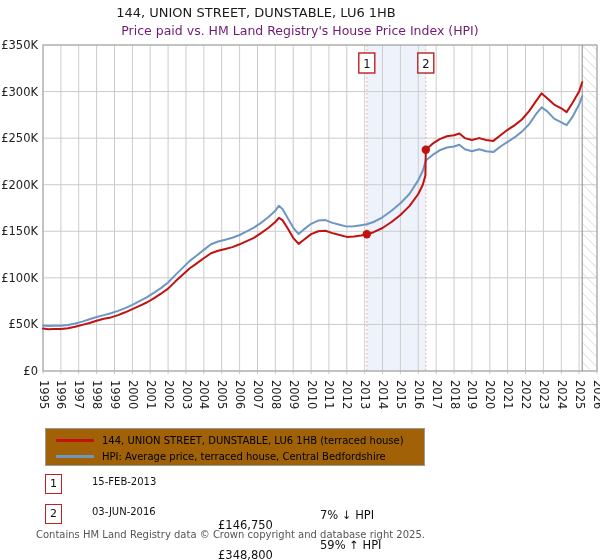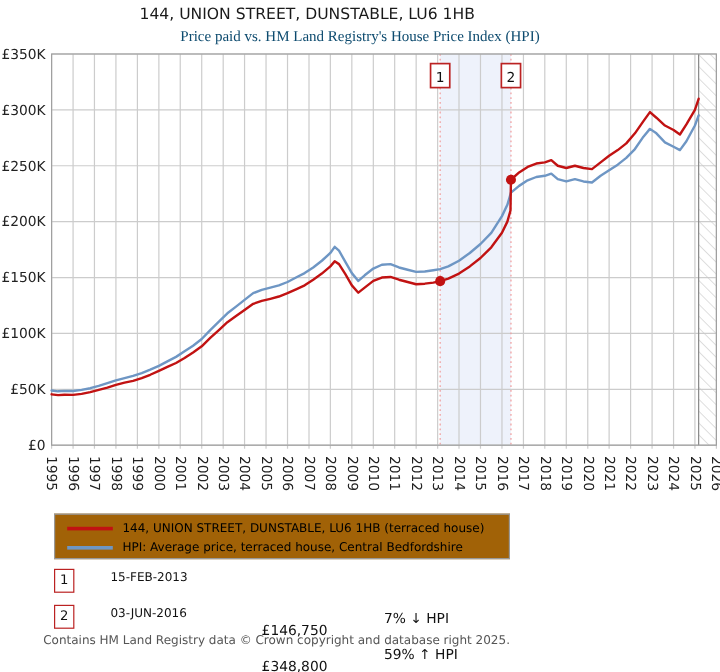--- a/index.html
+++ b/index.html
@@ -1,18 +1,18 @@
 <!DOCTYPE html>
 <html><head>
 <meta charset="utf-8">
 <style>
   html,body{margin:0;padding:0;background:#fff;}
   body{width:600px;height:560px;position:relative;font-family:"DejaVu Sans","Liberation Sans",sans-serif;color:#1a1a1a;overflow:hidden;}
   .title{position:absolute;top:5px;left:0;width:512px;text-align:center;font-size:13px;color:#1a1a1a;}
-  .subtitle{position:absolute;top:23px;left:0;width:600px;text-align:center;font-size:12.5px;color:#0c4a6e;font-family:Liberation Serif, serif;}
+  .subtitle{position:absolute;top:23px;left:0;width:600px;text-align:center;font-size:12.5px;color:#701a75;}
   #plot{position:absolute;top:38px;left:0;}
   .legend{position:absolute;left:45px;top:428px;width:380px;height:38px;border:1px solid #999;background:#a16207;box-sizing:border-box;padding:3px 0 0 10px;}
   .legend-row{display:flex;align-items:center;height:16px;}
   .legend-swatch{width:38px;height:0;border-top:3px solid #000;margin-right:8px;flex:0 0 auto;}
   .legend-label{font-size:10px;color:#000;white-space:nowrap;}
   .ann{position:absolute;left:0;top:0;width:600px;}
   .ann-num{position:absolute;left:45px;width:15px;height:18px;border:1px solid #bb2222;background:#fff;color:#111;font-size:11px;text-align:center;line-height:18px;}
   .ann-date{position:absolute;left:92px;font-size:10px;color:#111;}
   .ann-price{position:absolute;left:218px;font-size:11.5px;color:#111;margin-top:42px;}
   .ann-hpi{position:absolute;left:320px;font-size:11.5px;color:#111;margin-top:32px;}

